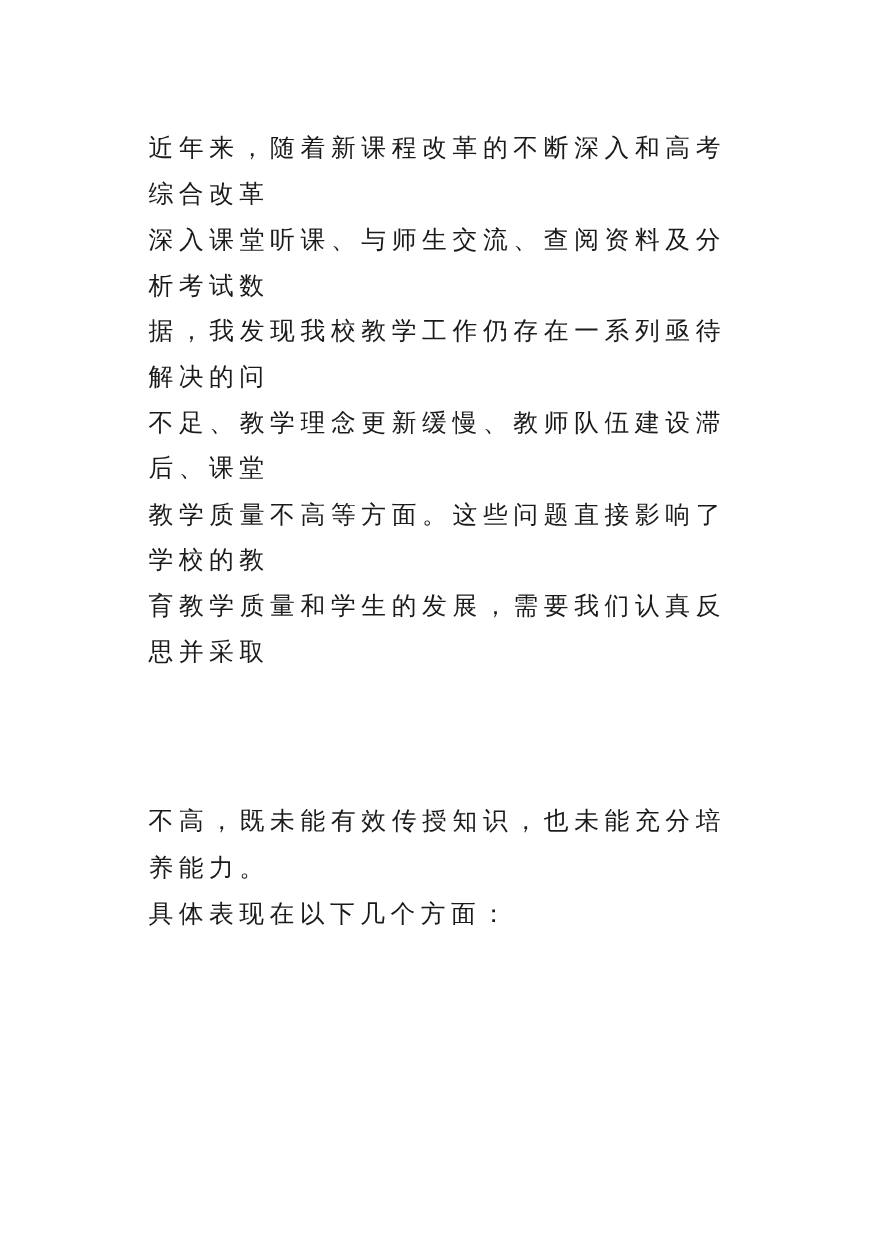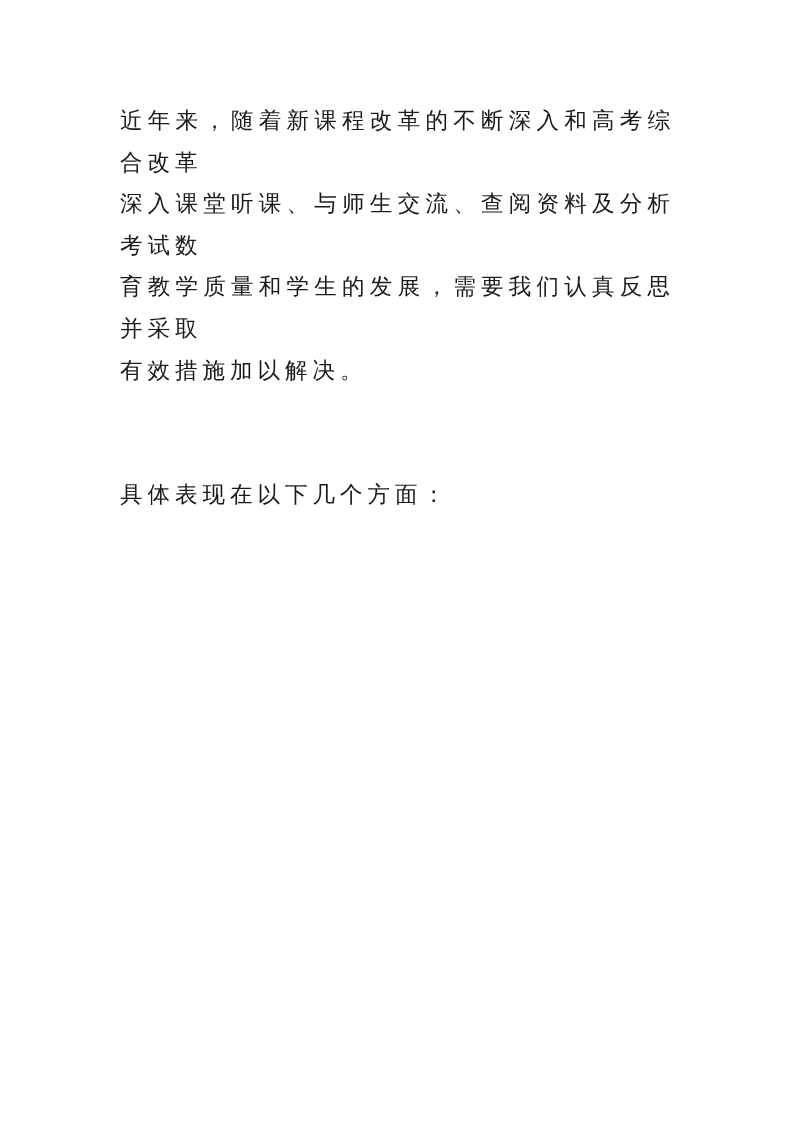--- a/index.html
+++ b/index.html
@@ -15,46 +15,49 @@
     font-family: "DejaVu Serif", "Liberation Serif", serif;
     color: #1a1a1a;
   }
   .page {
     position: absolute;
     left: 120px;
     top: 100px;
     width: 555px;
   }
   .para {
-    margin: 0;
+    margin: 15px;
     font-size: 22.5px;
     line-height: 41.6px;
     letter-spacing: 5px;
     text-align: justify;
     text-justify: inter-character;
     word-break: break-all;
   }
   .gap {
     height: 41.6px;
   }
 </style>
 </head>
 <body>
 
 <div class="page">
 
   <div class="para">
     <div>近年来，随着新课程改革的不断深入和高考综合改革</div>
     <div>深入课堂听课、与师生交流、查阅资料及分析考试数</div>
+    <div>据，我发现我校教学工作仍存在一系列亟待解决的问</div>
+    <div>不足、教学理念更新缓慢、教师队伍建设滞后、课堂</div>
+    <div>教学质量不高等方面。这些问题直接影响了学校的教</div>
     <div>育教学质量和学生的发展，需要我们认真反思并采取</div>
-    <div>有效措施加以解决。</div>
   </div>
 
   <div class="gap"></div>
 
 
   <div class="gap"></div>
 
   <div class="para">
+    <div>不高，既未能有效传授知识，也未能充分培养能力。</div>
     <div>具体表现在以下几个方面：</div>
   </div>
 
 </div>
 
 </body></html>

